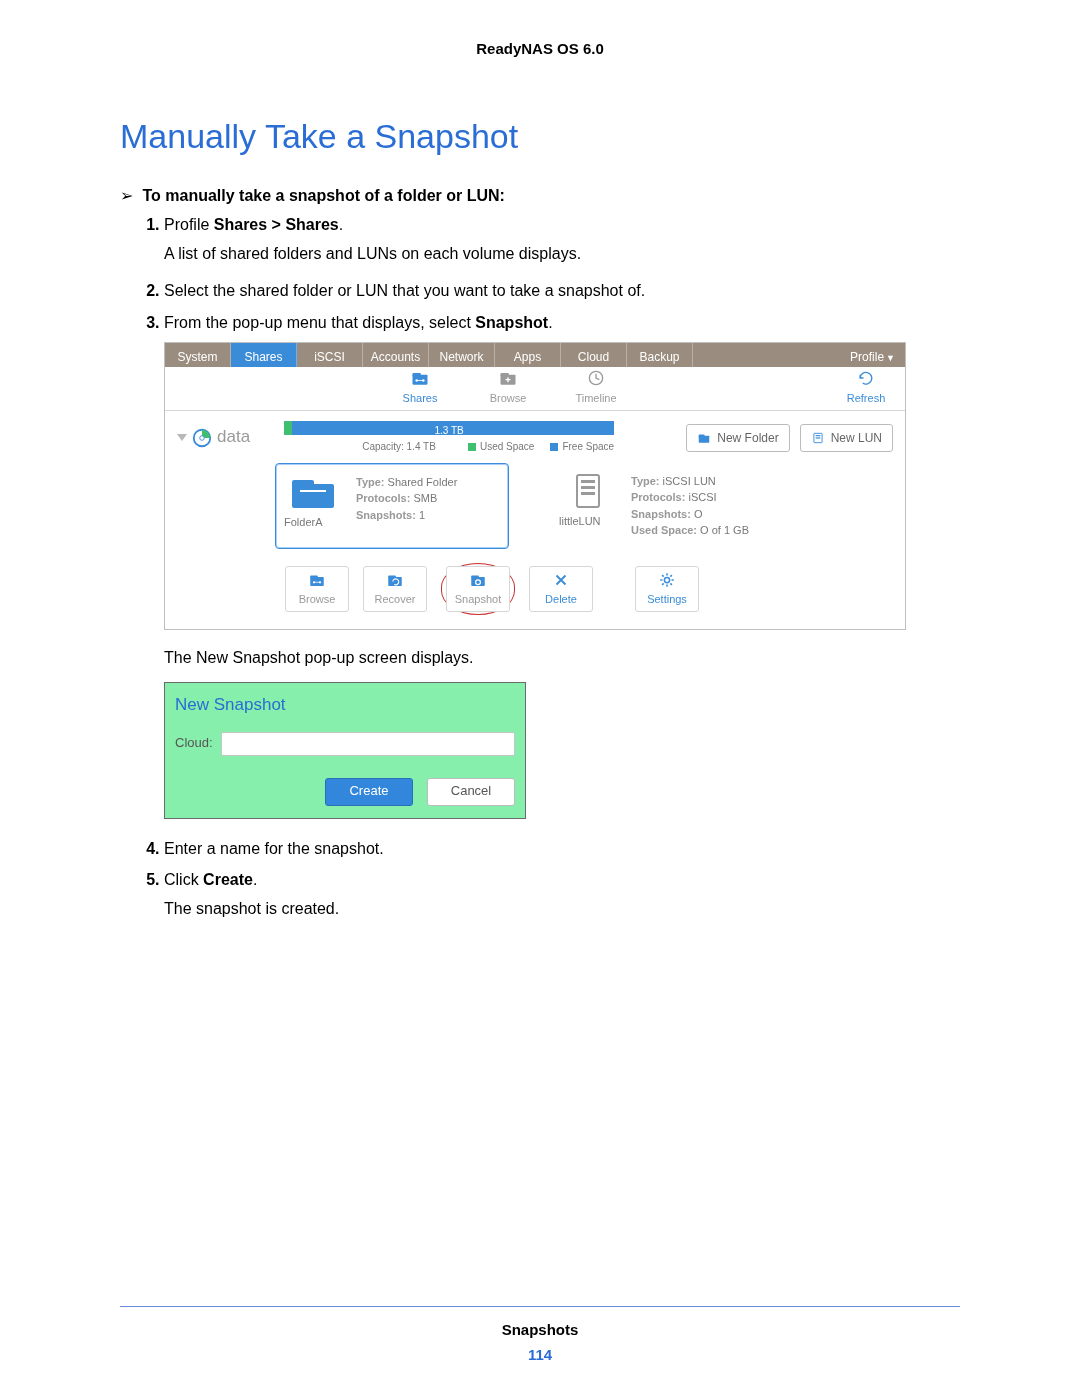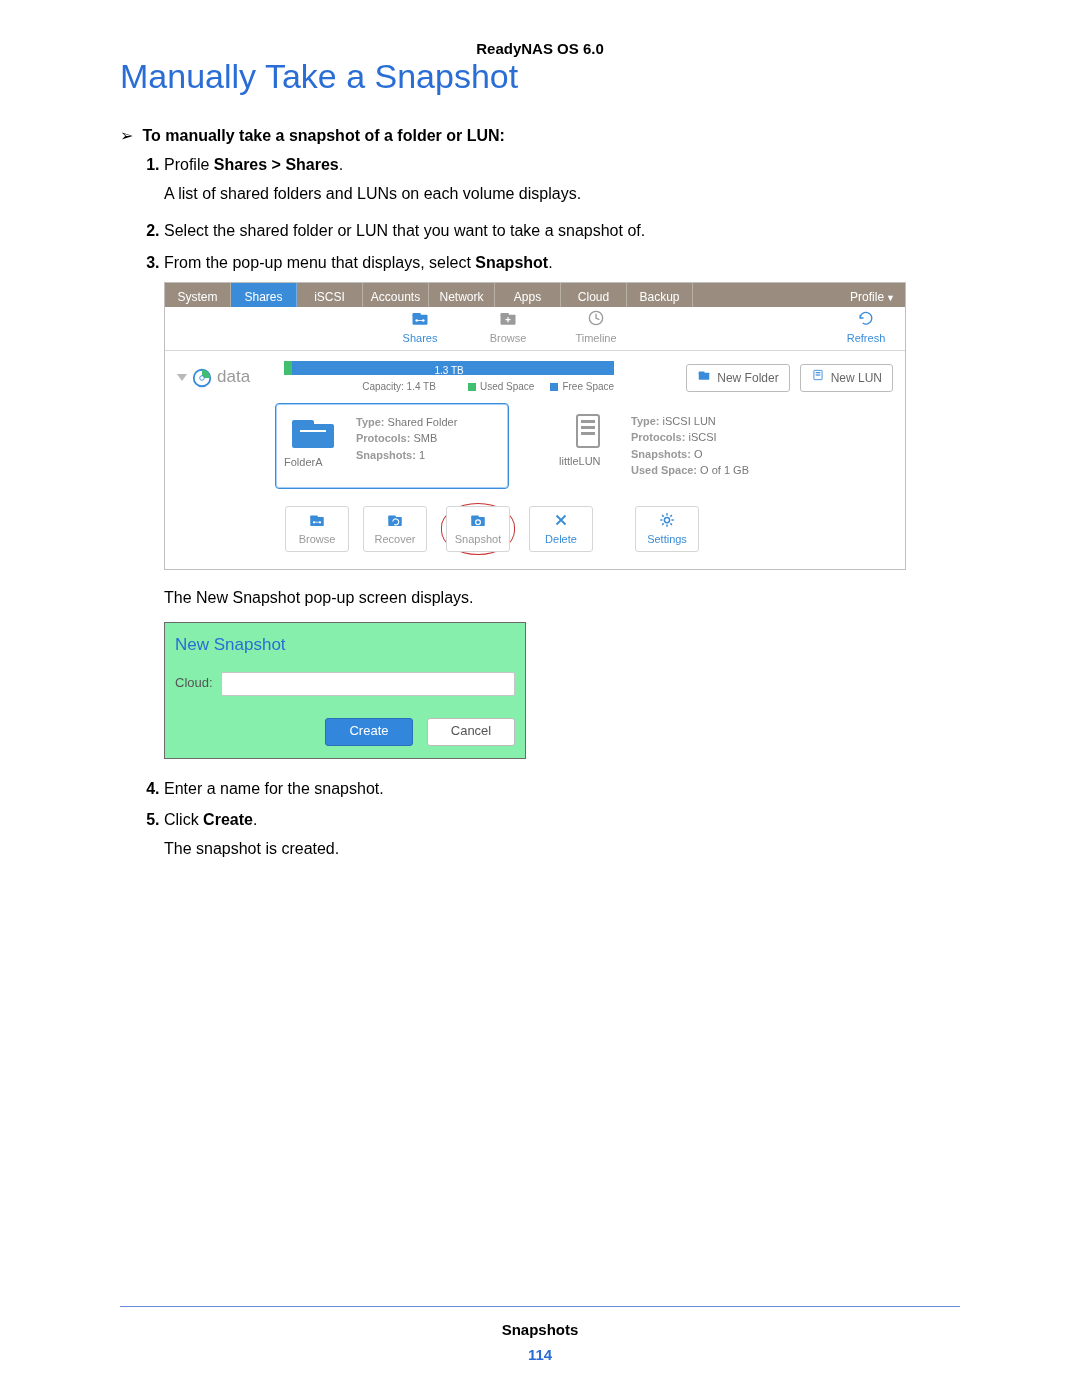--- a/index.html
+++ b/index.html
@@ -14,20 +14,21 @@
     width: 1080px;
     height: 1397px;
     position: relative;
     box-sizing: border-box;
     padding: 40px 120px 0 120px;
   }
   .header {
     text-align: center;
     font-weight: bold;
     font-size: 15px;
+    margin-bottom: 60px;
   }
   h1 {
     font-family: "Trebuchet MS", Arial, sans-serif;
     color: #2a6dd4;
     font-weight: normal;
     font-size: 34px;
     margin: 0 0 30px 0;
   }
   .lead {
     font-size: 16px;
@@ -110,21 +111,21 @@
   .capbar .used { position:absolute; left:0; top:0; bottom:0; width:8px; background:#3fbf6f;}
   .capbar .lbl { position:absolute; left:50%; top:1px; transform:translateX(-50%); color:#fff; font-size:10px;}
   .caplegend { font-size:10px; color:#777; margin-top:3px; display:flex; gap:16px; align-items:center;}
   .sq { width:8px;height:8px; display:inline-block; margin-right:4px; vertical-align:middle;}
   .sq.g{background:#3fbf6f;} .sq.b{background:#3a8cd8;}
 
   .volbtns { margin-left:auto; display:flex; gap:10px; }
   .vbtn {
     border:1px solid #bcbcbc; border-radius:3px;
     padding: 3px 10px; font-size:12px; color:#666;
-    display:flex; align-items:flex-start; gap:6px; background:#fff;
+    display:flex; align-items:center; gap:6px; background:#fff;
   }
   .vbtn .mini {width:14px;height:14px;}
 
   .cards {
     display:flex; gap:50px; padding: 0 0 14px 110px;
   }
   .card {
     border:1px solid #d0d0d0; border-radius:4px;
     padding:10px 14px 10px 8px;
     display:flex; align-items:flex-start; gap:14px;

